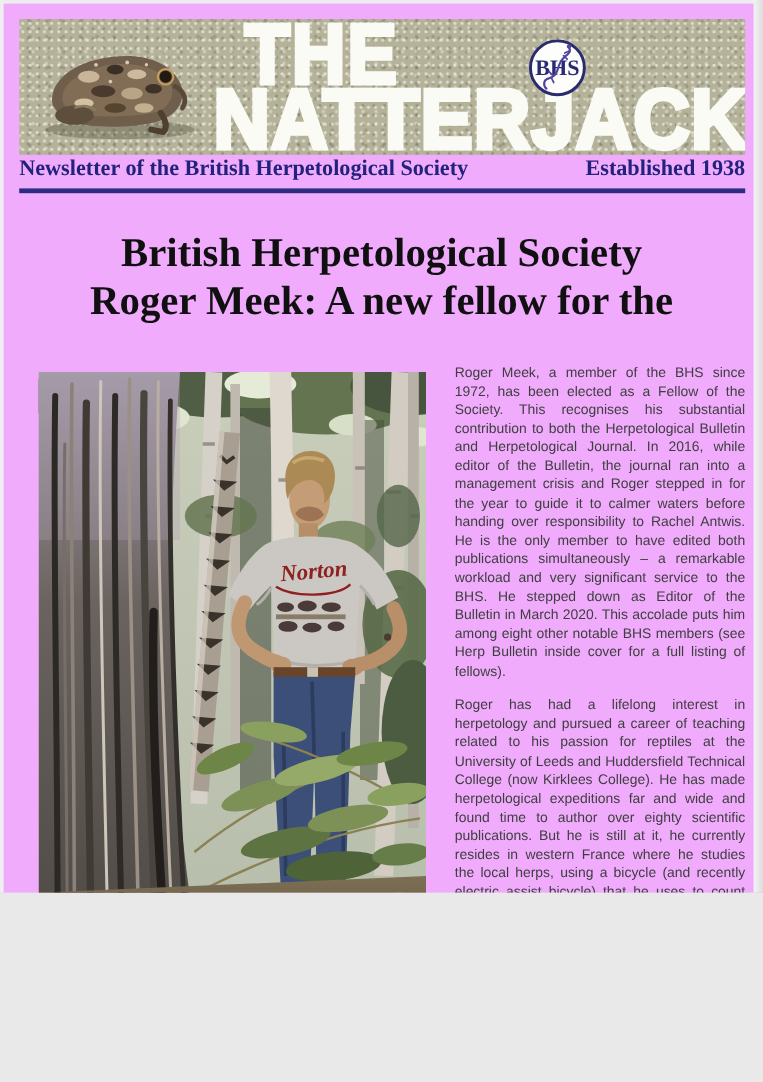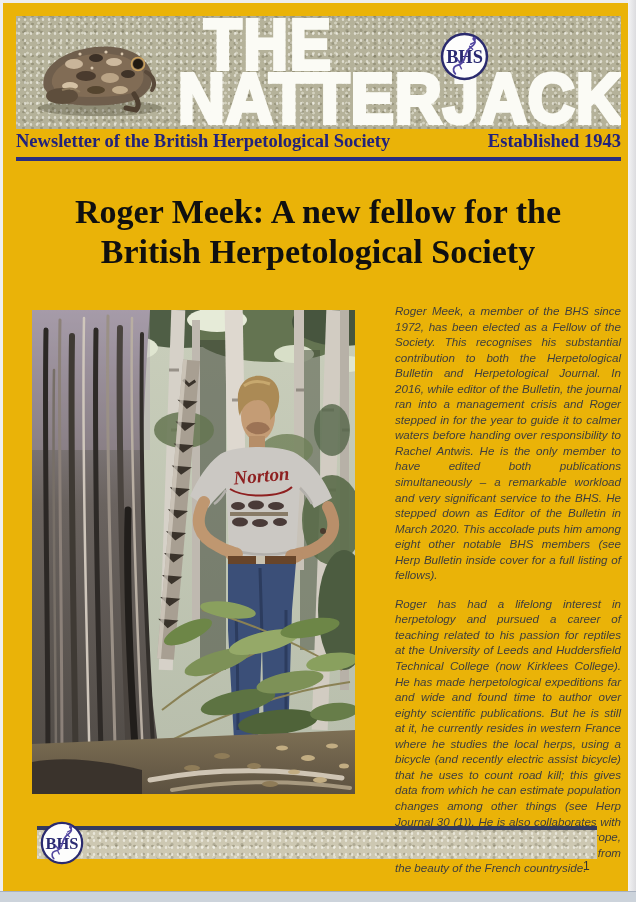--- a/index.html
+++ b/index.html
@@ -1,16 +1,16 @@
 <!DOCTYPE html>
 <html lang="en-GB"><head>
 <meta charset="utf-8">
 <style>
   html,body{margin:0;padding:0;background:#e9e9e9;}
-  .page{position:relative;width:636px;height:902px;background:#eab308;overflow:hidden;
+  .page{position:relative;width:636px;height:744px;background:#f0abfc;overflow:hidden;
         font-family:"Liberation Sans",sans-serif;}
   
   .edge-top{position:absolute;left:0;top:0;width:636px;height:3px;background:#ededee;}
   .edge-left{position:absolute;left:0;top:0;width:3px;height:891px;background:#efefef;}
   .edge-right{position:absolute;left:628px;top:0;width:8px;height:891px;
               background:linear-gradient(to right,#f4f4f5,#dcdcdf);}
   .viewer-bottom{position:absolute;left:0;top:891px;width:636px;height:11px;
                  background:#ccd3db;border-top:1px solid #a9b2c0;box-sizing:border-box;}
 
   
@@ -43,21 +43,21 @@
 
   .article-title{position:absolute;left:38px;top:192px;width:560px;text-align:center;
                  font-family:"Liberation Serif",serif;font-weight:700;font-size:34px;
                  line-height:40px;color:#101010;}
 
   .photo{position:absolute;left:32px;top:310px;width:323px;height:484px;overflow:hidden;}
 
   .body-text{position:absolute;left:379px;top:303px;width:242px;
              font-size:11.6px;line-height:15.55px;color:#3e3e3e;text-align:justify;
              hyphens:auto;-webkit-hyphens:auto;}
-  .body-text p{margin:0 0 13px 16px;font-style:italic;}
+  .body-text p{margin:0 0 13px 0;}
 
   .footer-rule{position:absolute;left:37px;top:826px;width:560px;height:4px;background:#353b5d;}
   .footer-band{position:absolute;left:37px;top:830px;width:560px;height:29px;}
   .footer-logo{position:absolute;left:40px;top:821px;}
   .page-number{position:absolute;left:583px;top:859px;font-size:12px;color:#333333;}
 </style>
 </head>
 <body>
 
 <div class="page">
@@ -102,27 +102,27 @@
           <path d="M33,7 C36,10 33,13 30,15 C26,18 25,22 24,26 C23,30 20,32 16,33 C13,34 12,38 15,41" stroke-width="1.8"></path>
           <path d="M30,12 l4,-2 M29,14 l3,3 M20,30 l-3,-3 M19,32 l2,4" stroke-width="1.4"></path>
           <circle cx="33.5" cy="6.5" r="1.8" fill="#5246a0" stroke="none"></circle>
         </g>
       </svg>
     </span>
   </div>
 
   <div class="subtitle-row">
     <span>Newsletter of the British Herpetological Society</span>
-    <span>Established 1943</span>
+    <span>Established 1938</span>
   </div>
   <div class="rule"></div>
 
   <h1 class="article-title" style="margin:0;">
+    <div>British Herpetological Society</div>
     <div>Roger Meek: A new fellow for the</div>
-    <div>British Herpetological Society</div>
   </h1>
 
   <div class="photo">
     <svg width="323" height="484" viewBox="0 0 323 484">
       <defs>
         <linearGradient id="trunkGrad" x1="0" y1="0" x2="0" y2="1">
           <stop offset="0" stop-color="#a29aa5"></stop>
           <stop offset="0.4" stop-color="#6a635f"></stop>
           <stop offset="1" stop-color="#4e4944"></stop>
         </linearGradient>

